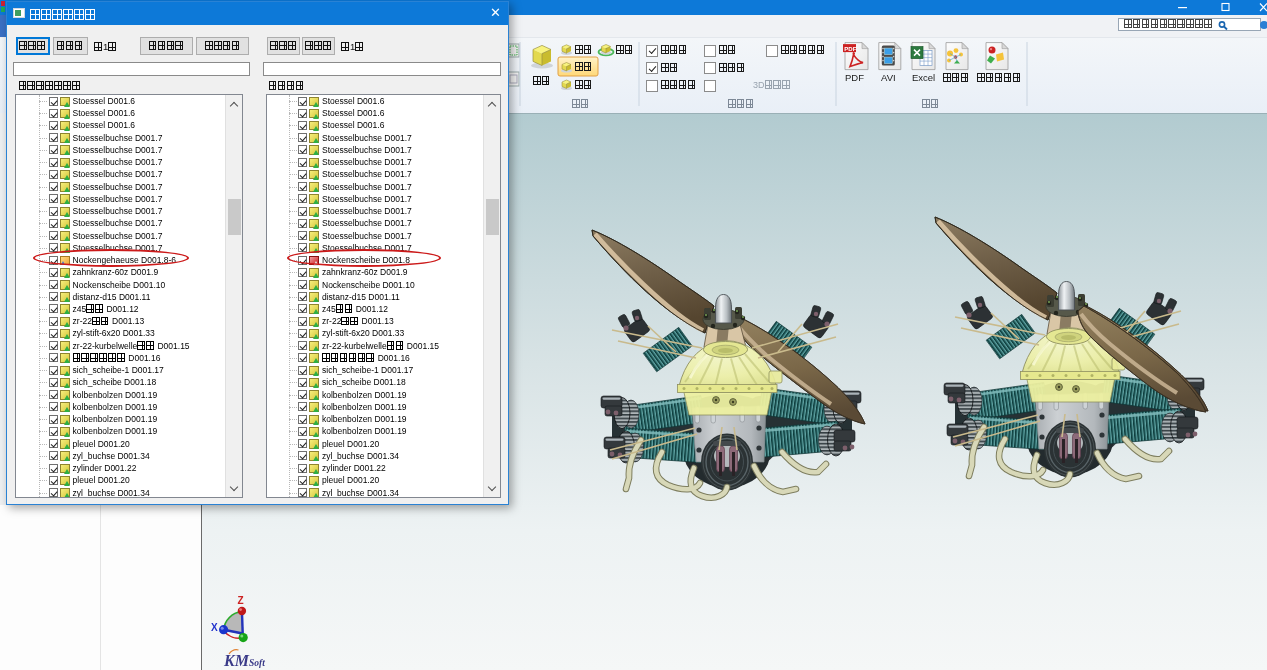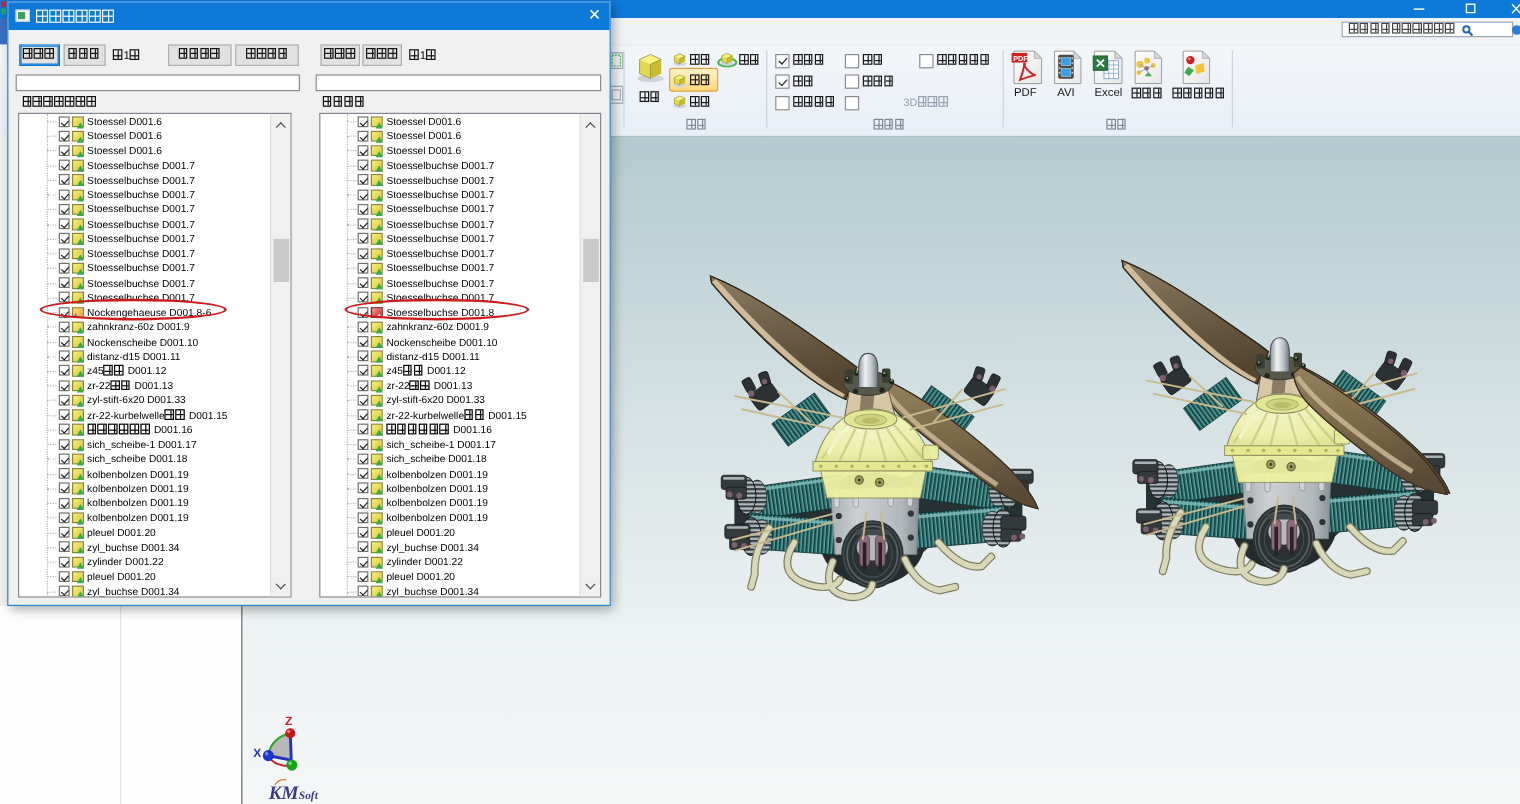--- a/index.html
+++ b/index.html
@@ -773,21 +773,21 @@
    <div class="row">
           <i style="position:absolute;left:21.5px;top:6px;width:8px;border-top:1px dotted #b8b8b8"></i>
           <span class="cb" style="left:31px"></span>
           <span class="ic" style="left:42px"></span>
           <span class="tx" style="left:55px">Stoesselbuchse D001.7</span>
         </div>
    <div class="row">
           <i style="position:absolute;left:21.5px;top:6px;width:8px;border-top:1px dotted #b8b8b8"></i>
           <span class="cb" style="left:31px"></span>
           <span class="ic r" style="left:42px"></span>
-          <span class="tx" style="left:55px">Stoesselbuchse D001.8</span>
+          <span class="tx" style="left:55px">Nockenscheibe D001.8</span>
         </div>
    <div class="row">
           <i style="position:absolute;left:21.5px;top:6px;width:8px;border-top:1px dotted #b8b8b8"></i>
           <span class="cb" style="left:31px"></span>
           <span class="ic" style="left:42px"></span>
           <span class="tx" style="left:55px">zahnkranz-60z D001.9</span>
         </div>
    <div class="row">
           <i style="position:absolute;left:21.5px;top:6px;width:8px;border-top:1px dotted #b8b8b8"></i>
           <span class="cb" style="left:31px"></span>

